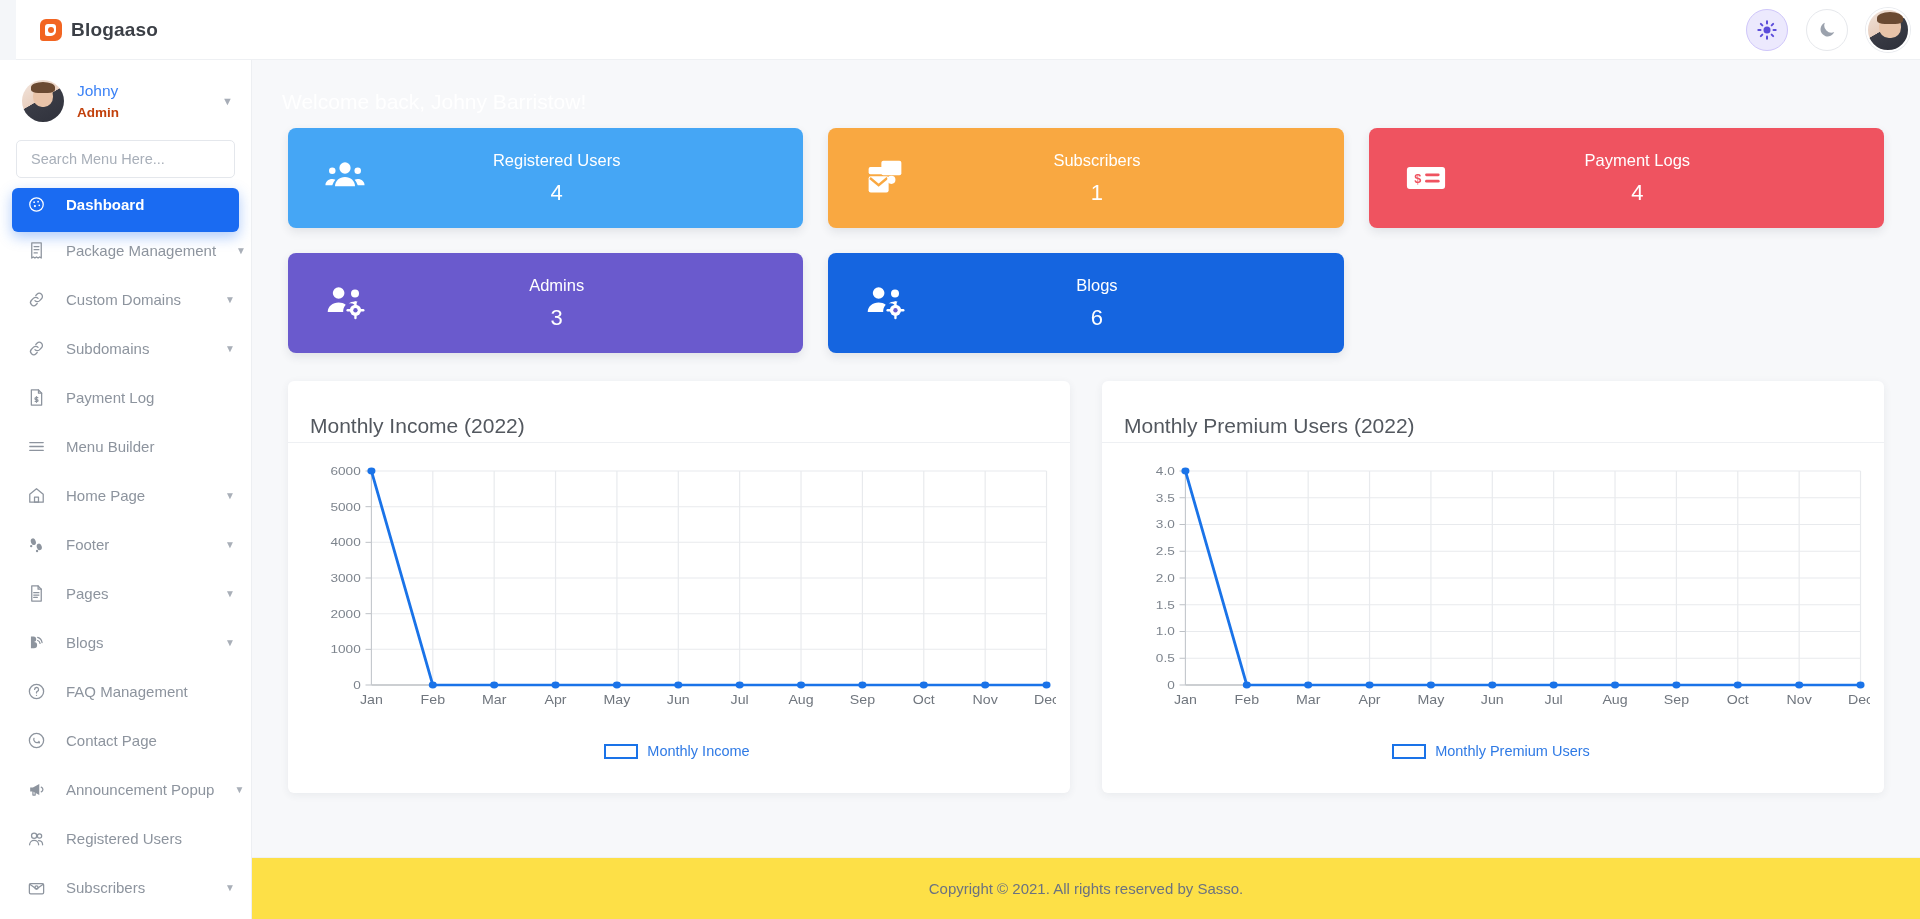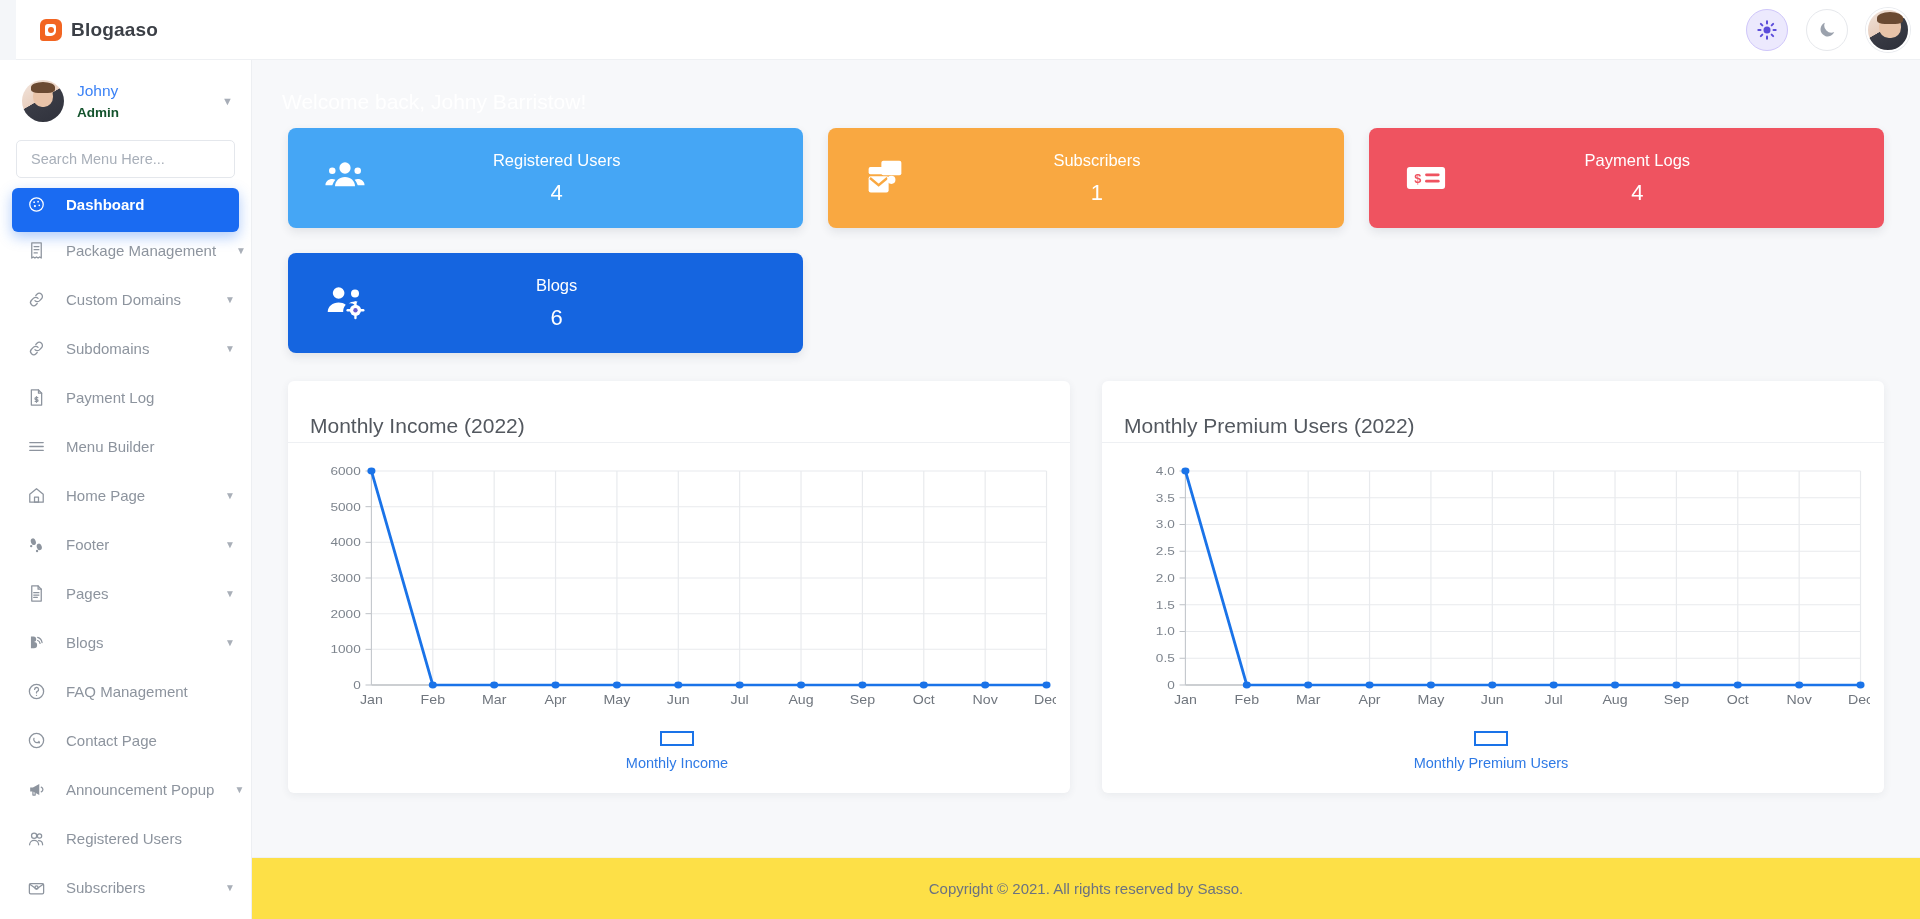--- a/index.html
+++ b/index.html
@@ -73,21 +73,21 @@
   .profile-pic::before {
     content: ""; position: absolute; left: 11px; top: 5px; width: 20px; height: 22px;
     border-radius: 50% 50% 45% 45%; background: #e8c3a8;
   }
   .profile-pic::after {
     content: ""; position: absolute; left: 9px; top: 2px; width: 24px; height: 11px;
     border-radius: 50% 50% 30% 30%; background: #6b4a32;
   }
   .profile-text { display: flex; flex-direction: column; gap: 5px; }
   .profile-name { font-size: 15.5px; color: #3b82f6; }
-  .profile-role { font-size: 13.5px; color: #14532d; font-weight: bold; }
+  .profile-role { font-size: 13.5px; color: #c2410c; font-weight: bold; }
   .profile-caret { margin-left: auto; color: #a7adb7; font-size: 11px; }
 
   .search-wrap { padding: 0 16px; margin-bottom: 10px; }
   .search-input {
     width: 100%; height: 38px; border: 1px solid #e4e7ec; border-radius: 5px;
     padding: 16px 14px; font-size: 14.5px; color: #9aa1ac;
     font-family: "Liberation Sans", sans-serif; outline: none; background:#fff;
   }
   .search-input::placeholder { color: #a8afb9; }
 
@@ -140,22 +140,21 @@
   }
   .chart-head {
     height: 62px; display: flex; align-items: center; padding: 0 22px;
     border-bottom: 1px solid #eef0f3;
   }
   .chart-title { font-size: 21px; color: #53585f; margin-top: 28px; }
   .chart-body { flex: 1; position: relative; padding: 16px 14px 8px 10px; }
   .chart-svg { width: 100%; height: 268px; display: block; }
   .chart-legend {
     display: flex; align-items: center; justify-content: center; gap: 9px;
-    margin-top: 4px;
-    flex-direction: column;
+    margin-top: 16px;
   }
   .legend-swatch { width: 34px; height: 15px; border: 2px solid #1a73e8; background: #fff; }
   .legend-text { font-size: 14.5px; color: #2f7ae5; }
 
   .footer {
     position: absolute; left: 252px; bottom: 0; width: 1668px; height: 62px;
     background: #fde047; display: flex; align-items: center; justify-content: center;
     border-top: 1px solid #eef0f3; z-index: 12; text-align: center;
   }
   .footer-text { font-size: 15px; color: #6b7280; }
@@ -417,20 +416,42 @@
             <svg width="44" height="40" viewBox="0 0 48 44" fill="#ffffff">
               <rect x="3" y="10" width="42" height="24" rx="3.2"></rect>
               <text x="11" y="27" font-size="14" font-weight="bold" fill="#ef5360" font-family="Liberation Sans">$</text>
               <rect x="23" y="17" width="16" height="3" rx="1.5" fill="#ef5360"></rect>
               <rect x="23" y="24" width="16" height="3" rx="1.5" fill="#ef5360"></rect>
             </svg>
           </div>
           <div class="card-body">
             <div class="card-title">Payment Logs</div>
             <div class="card-value">4</div>
+          </div>
+        </div>
+        <div class="card" style="background: rgb(106, 90, 205);">
+          <div class="card-icon">
+            <svg width="44" height="40" viewBox="0 0 48 44" fill="#ffffff">
+              <circle cx="17" cy="11" r="6.4"></circle>
+              <path d="M5 32c0-6.2 5.4-10.6 12-10.6 3 0 5.7.9 7.8 2.4A11 11 0 0 0 22 32z"></path>
+              <circle cx="35" cy="11.5" r="4.4"></circle>
+              <path d="M28 22.5c1.8-1.4 4.2-2.2 7-2.2 1.1 0 2.1.1 3 .3a10 10 0 0 0-3.4 3.2 9 9 0 0 0-6.6-1.3z"></path>
+              <circle cx="35.5" cy="30" r="6.2"></circle>
+              <circle cx="35.5" cy="30" r="2.4" fill="#6a5acd"></circle>
+              <g stroke="#ffffff" stroke-width="2.6" stroke-linecap="round">
+                <line x1="35.5" y1="21.4" x2="35.5" y2="24"></line>
+                <line x1="35.5" y1="36" x2="35.5" y2="38.6"></line>
+                <line x1="26.9" y1="30" x2="29.5" y2="30"></line>
+                <line x1="41.5" y1="30" x2="44.1" y2="30"></line>
+              </g>
+            </svg>
+          </div>
+          <div class="card-body">
+            <div class="card-title">Admins</div>
+            <div class="card-value">3</div>
           </div>
         </div>
         <div class="card" style="background: rgb(21, 101, 224);">
           <div class="card-icon">
             <svg width="44" height="40" viewBox="0 0 48 44" fill="#ffffff">
               <circle cx="17" cy="11" r="6.4"></circle>
               <path d="M5 32c0-6.2 5.4-10.6 12-10.6 3 0 5.7.9 7.8 2.4A11 11 0 0 0 22 32z"></path>
               <circle cx="35" cy="11.5" r="4.4"></circle>
               <path d="M28 22.5c1.8-1.4 4.2-2.2 7-2.2 1.1 0 2.1.1 3 .3a10 10 0 0 0-3.4 3.2 9 9 0 0 0-6.6-1.3z"></path>
               <circle cx="35.5" cy="30" r="6.2"></circle>

